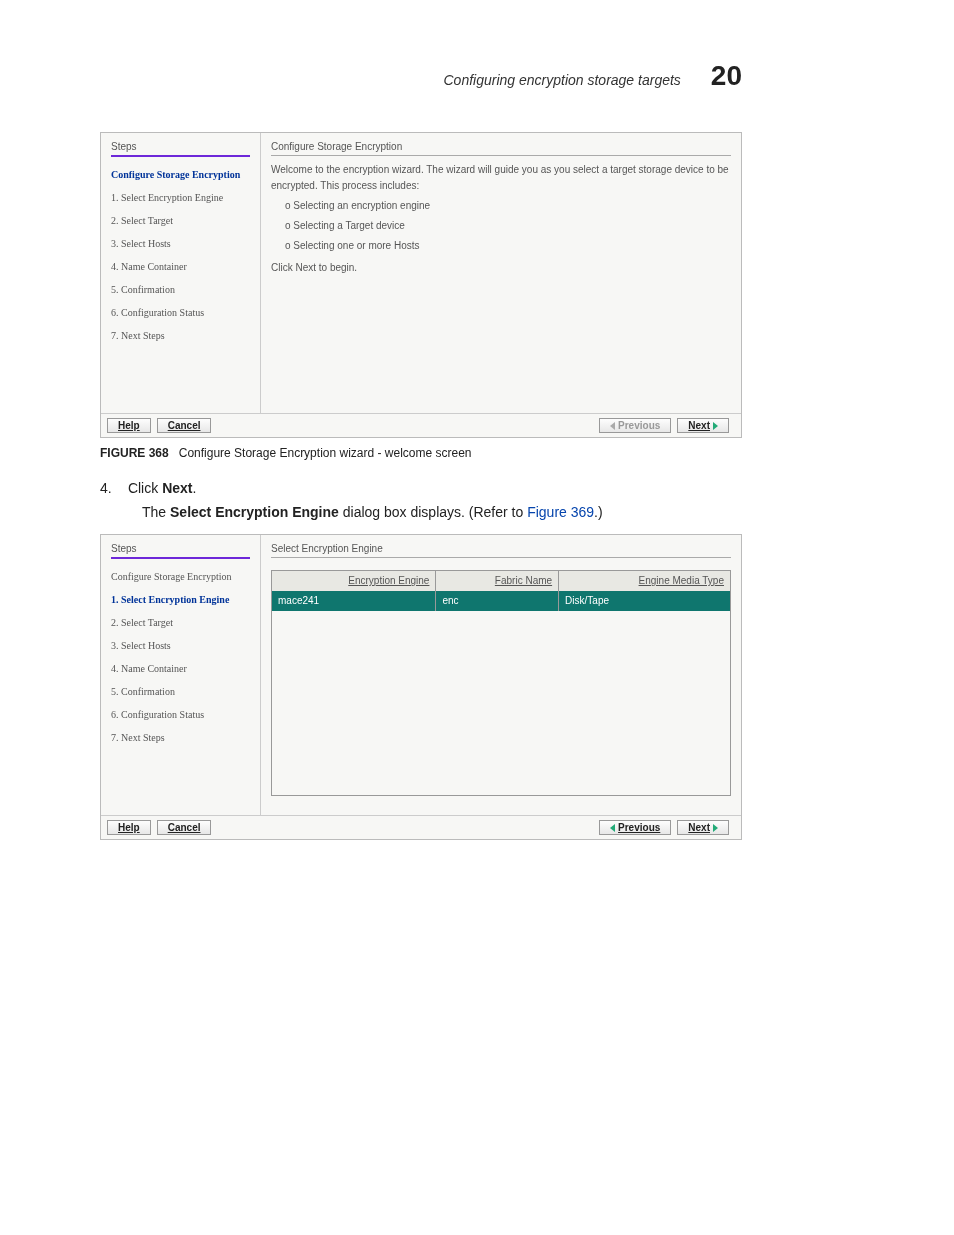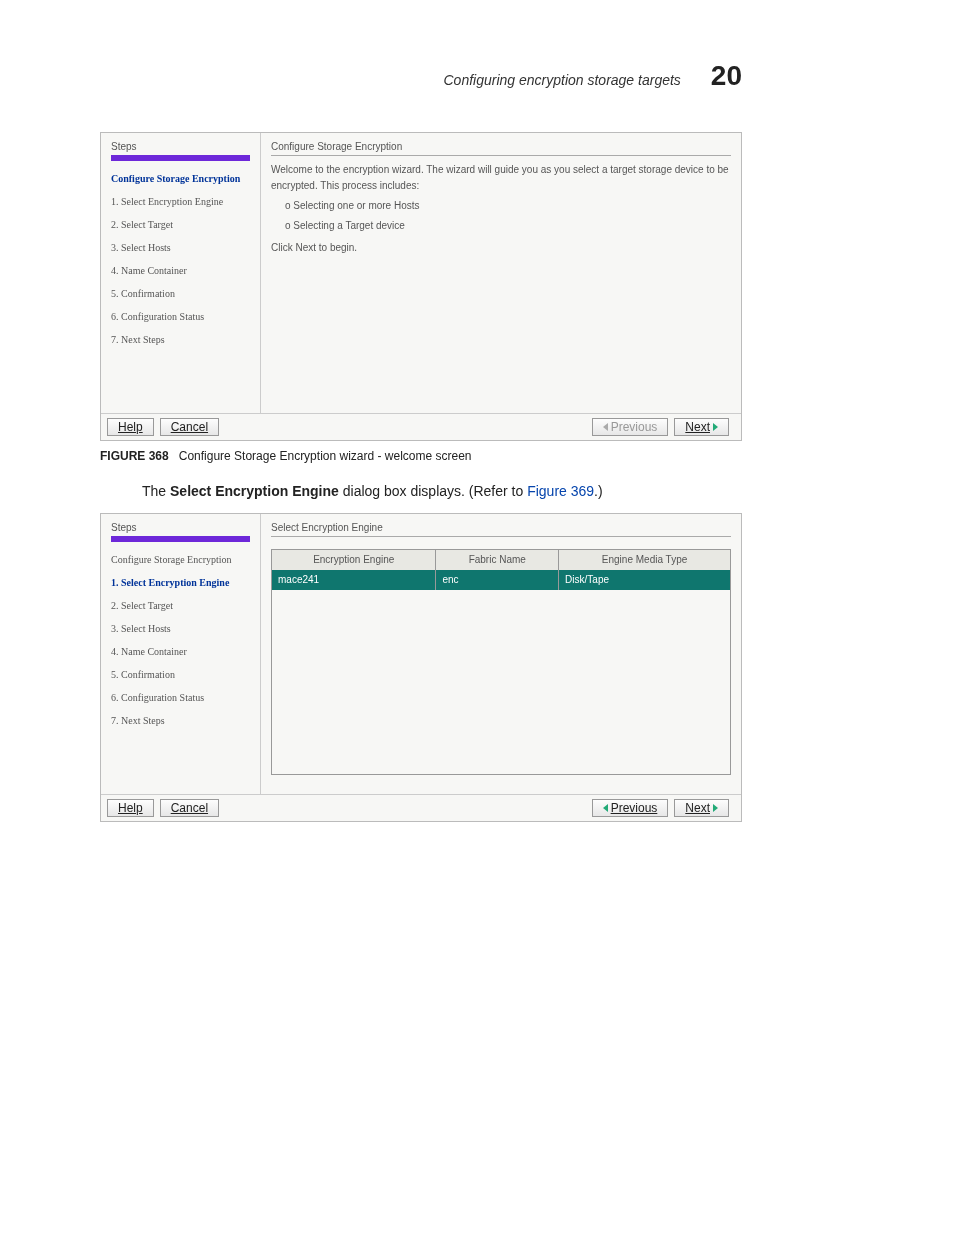--- a/index.html
+++ b/index.html
@@ -52,21 +52,21 @@
     border-right: 1px solid #ccc;
     padding: 8px 10px 8px 10px;
     box-sizing: border-box;
     display: flex;
     flex-direction: column;
     background: #f7f7f5;
   }
   .steps-col .steps-title {
     font-size: 10px;
     padding-bottom: 3px;
-    border-bottom: 6px solid #6d28d9;
+    border-bottom: 2px solid #6d28d9;
     margin-bottom: 6px;
   }
   .steps-col .step {
     padding: 6px 0;
     font-size: 10px;
     color: #555;
     font-family: "Times New Roman", serif;
   }
   .steps-col .step.current {
     color: #003399;
@@ -98,52 +98,54 @@
     border: 1px solid #999;
     width: 100%;
     border-collapse: collapse;
     font-size: 10px;
     margin-top: 6px;
     background: #fff;
   }
   .engine-table th {
     background: #e8e8e3;
     font-weight: normal;
-    text-align: center;
+    text-align: right;
     padding: 2px 6px;
     border-right: 1px solid #999;
+    text-decoration: underline;
   }
   .engine-table td {
     background: #0f766e;
     color: #fff;
     padding: 2px 6px;
     border-right: 1px solid #999;
   }
   .engine-table .blank td {
     background: #f7f7f5;
     border-right: none;
     height: 180px;
   }
   .wizard-footer {
     border-top: 1px solid #ccc;
     padding: 4px 6px;
     display: flex;
     align-items: center;
     background: #f7f7f5;
   }
   .wizard-footer .btn {
-    font-size: 12px;
+    font-size: 10px;
     background: linear-gradient(#fdfdfd, #e7e7e7);
     border: 1px solid #999;
     padding: 1px 10px;
     margin-right: 6px;
     color: #222;
     display: inline-flex;
     align-items: center;
     gap: 3px;
+    font-weight: bold;
   }
   .wizard-footer .spacer { flex: 1; }
   .wizard-footer .btn.disabled { color: #999; }
   .tri-left {
     display:inline-block; width:0; height:0;
     border-top:4px solid transparent;
     border-bottom:4px solid transparent;
     border-right:5px solid #2a7;
   }
   .tri-left.grey { border-right-color:#aaa; }
@@ -191,22 +193,23 @@
         <div class="step">3. Select Hosts</div>
         <div class="step">4. Name Container</div>
         <div class="step">5. Confirmation</div>
         <div class="step">6. Configuration Status</div>
         <div class="step">7. Next Steps</div>
       </div>
       <div class="content-col">
         <div class="content-title">Configure Storage Encryption</div>
         <div class="content-body">
           <div>Welcome to the encryption wizard. The wizard will guide you as you select a target storage device to be encrypted. This process includes:</div>
+          <div class="bullet">o Selecting an encryption engine</div>
+          <div class="bullet">o Selecting a Target device</div>
           <div class="bullet">o Selecting one or more Hosts</div>
-          <div class="bullet">o Selecting a Target device</div>
           <div style="margin-top:6px">Click Next to begin.</div>
         </div>
       </div>
     </div>
     <div class="wizard-footer">
       <span class="btn">
           <span style="text-decoration:underline">Help</span>
         </span>
       <span class="btn">
           <span style="text-decoration:underline">Cancel</span>
@@ -221,20 +224,24 @@
           <span class="tri-right"></span>
         </span>
     </div>
   </div>
 
   <div class="fig-caption">
     <span class="label">FIGURE 368</span>&nbsp;&nbsp;
     <span>Configure Storage Encryption wizard - welcome screen</span>
   </div>
 
+  <div class="step-instruction">
+    <span class="num">4.</span>
+    <span>Click </span><strong>Next</strong><span>.</span>
+  </div>
 
   <div class="sub-text">
     <span>The </span><strong>Select Encryption Engine</strong><span> dialog box displays. (Refer to </span><span class="link">Figure 369</span><span>.)</span>
   </div>
 
   <div class="wizard">
     <div class="wizard-body">
       <div class="steps-col">
         <div class="steps-title">Steps</div>
         <div class="step">Configure Storage Encryption</div>

